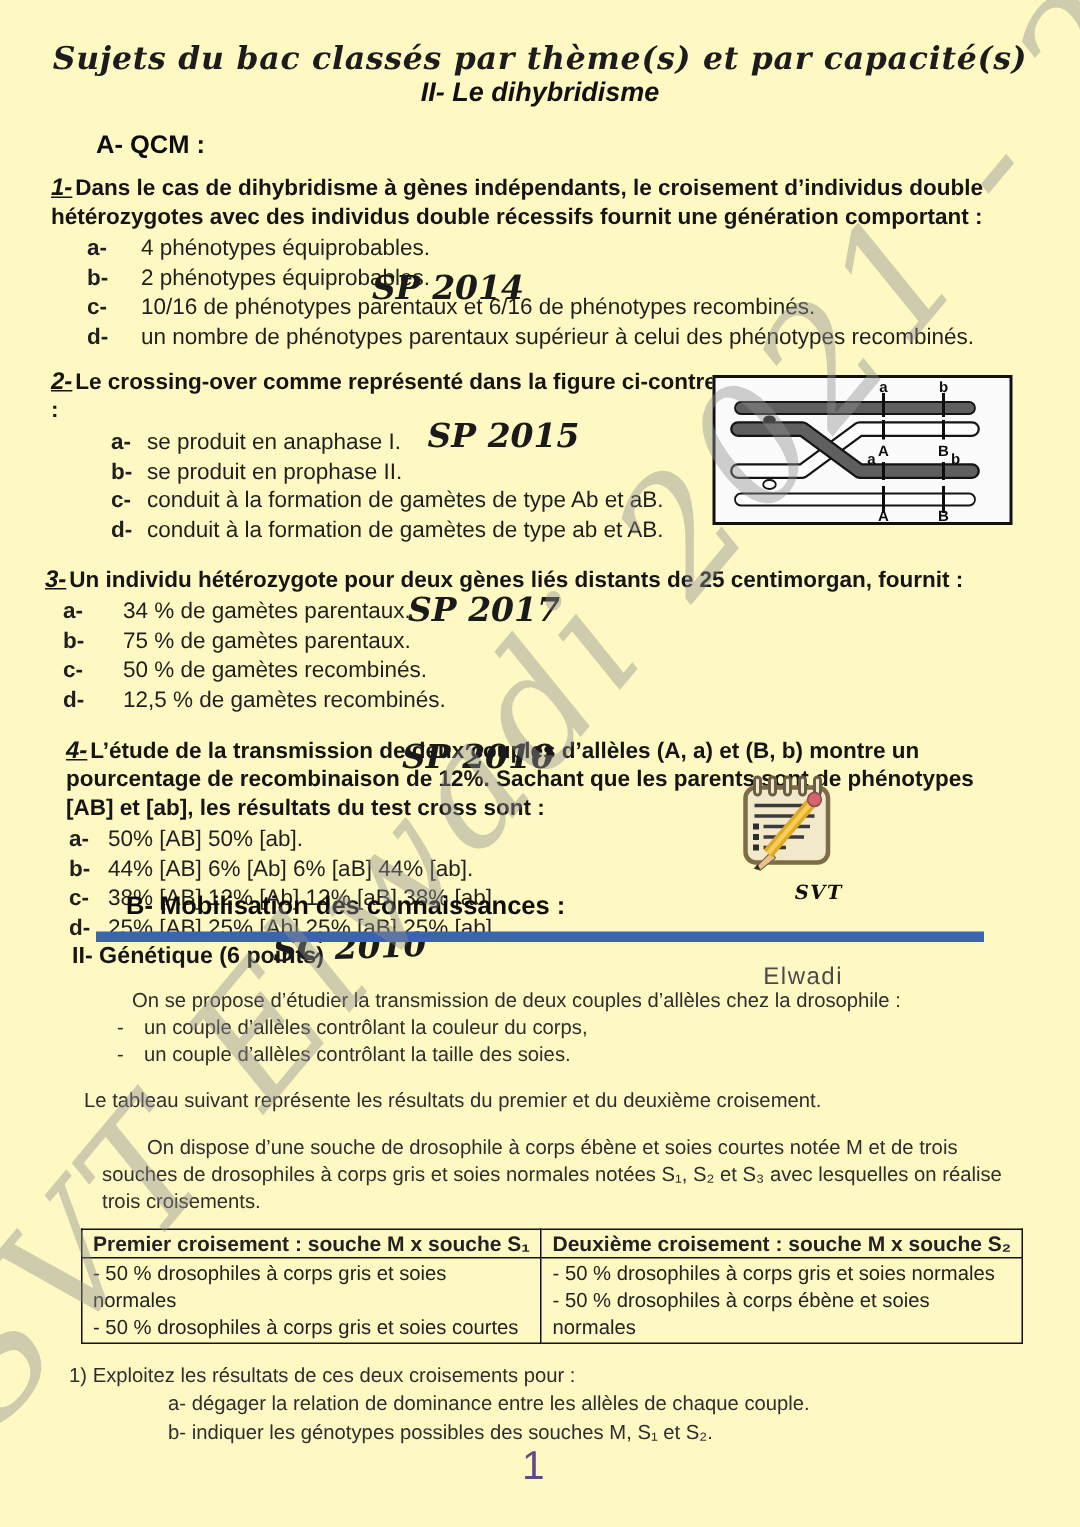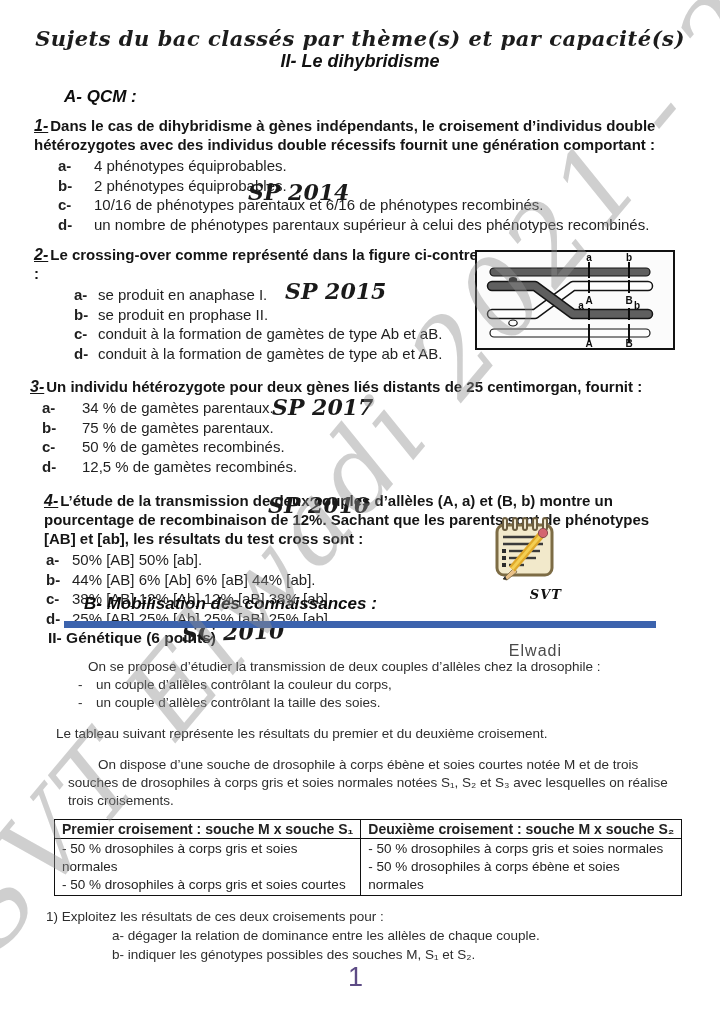--- a/index.html
+++ b/index.html
@@ -1,34 +1,34 @@
 <!DOCTYPE html>
 <html><head>
 <meta charset="utf-8">
 <style>
   * { margin:0; padding:0; box-sizing:border-box; }
   body { background:#888; font-family:"Liberation Sans", sans-serif; }
   .page {
     position:relative; width:720px; height:1018px; margin:0 auto;
-    background:#ffffff; overflow:hidden; color:#222;
+    background:#fef9c3; overflow:hidden; color:#222;
   }
   .content { position:relative; z-index:1; }
 
   
   .doc-title {
     padding-top:26px; text-align:center;
     font-family:"DejaVu Serif", serif; font-style:italic; font-weight:600;
     font-size:21px; color:#1c1c1c; letter-spacing:0.5px;
   }
   .doc-subtitle {
     text-align:center; font-weight:bold; font-style:italic;
     font-size:18px; color:#111;
   }
   .sec-heading {
-    font-weight:bold; font-style:italic; font-size:17px; color:#0d0d0d;
+    font-weight:bold; font-size:17px; color:#0d0d0d;
   }
   .qcm-heading { margin:15px 0 0 64px; }
 
   
   .question { position:relative; }
   .qtext { font-weight:bold; font-size:15px; line-height:19px; color:#151515; }
   .qnum { font-style:italic; text-decoration:underline; font-size:16px; margin-right:2px; }
   .opts { margin-top:2px; }
   .opt { display:flex; font-size:15px; line-height:19.5px; color:#1f1f1f; }
   .opt .letter { font-weight:bold; flex:0 0 24px; }

